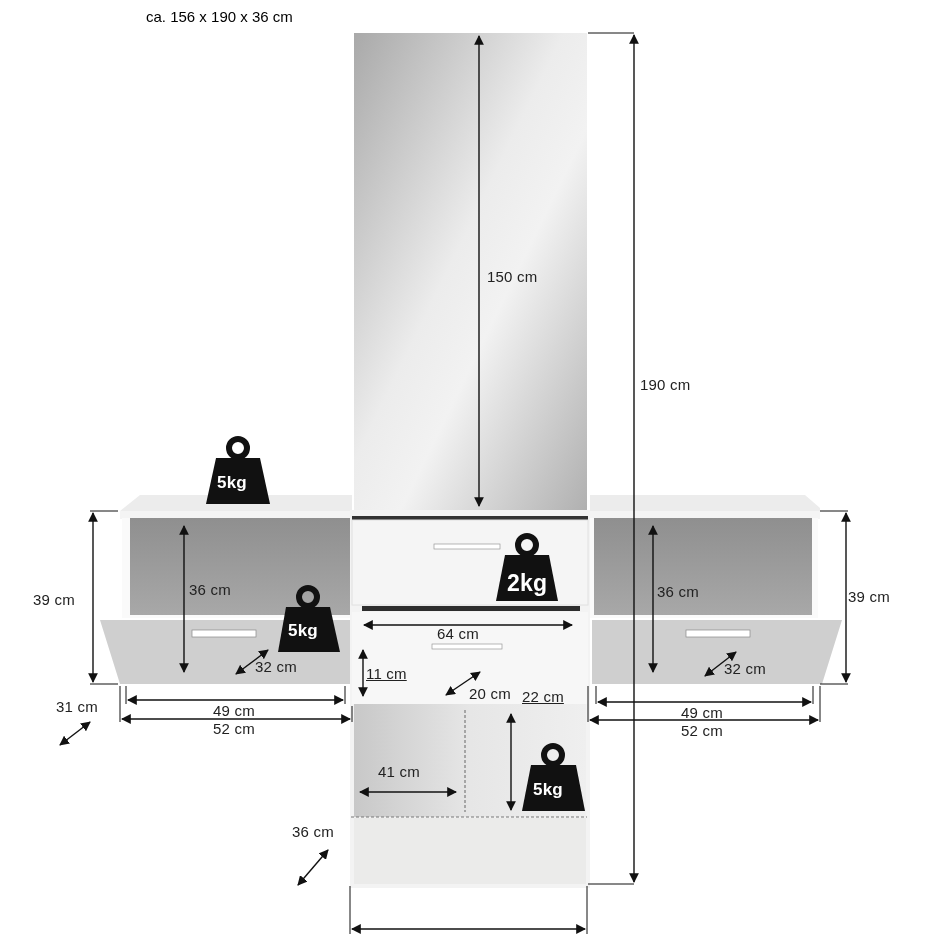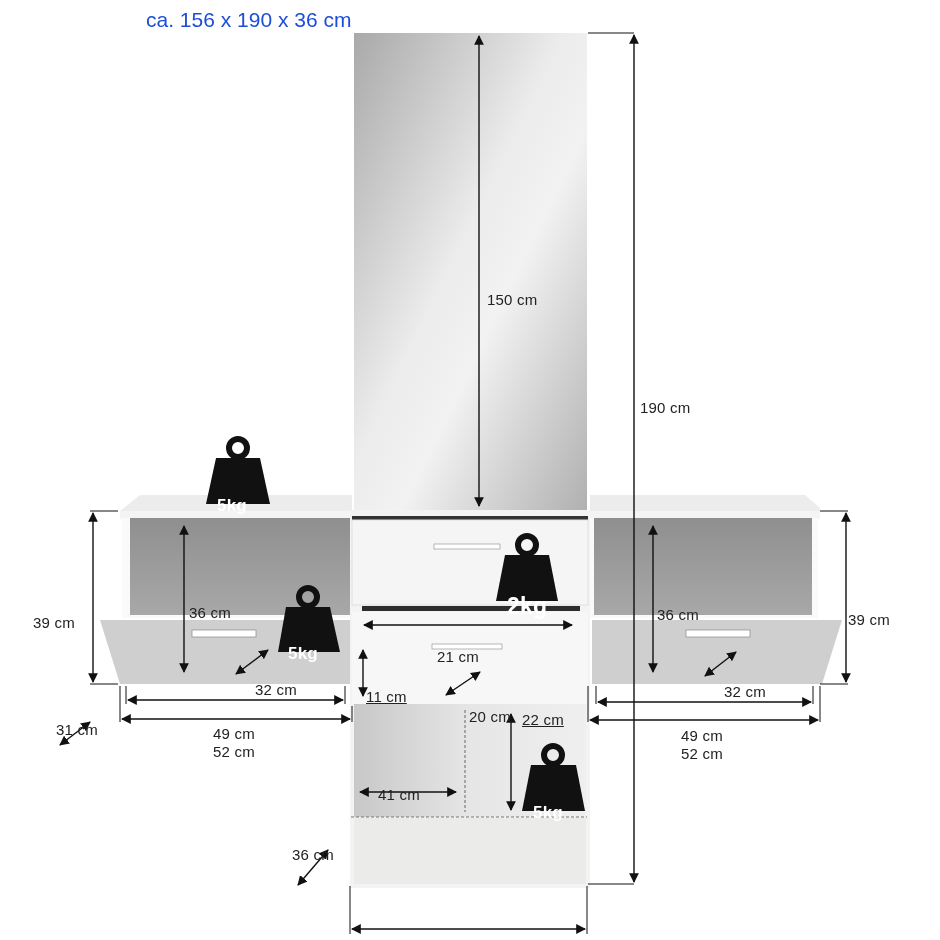--- a/index.html
+++ b/index.html
@@ -1,18 +1,18 @@
 <!DOCTYPE html>
 <html><head>
 <meta charset="utf-8">
 <style>
   html,body{margin:0;padding:0;background:#ffffff;}
   body{width:940px;height:940px;position:relative;overflow:hidden;font-family:"Liberation Sans","DejaVu Sans",sans-serif;color:#222;}
-  .lbl{position:absolute;font-size:15px;color:#222;white-space:nowrap;letter-spacing:0.2px;margin-top:23px;}
-  .title{position:absolute;left:146px;top:8px;font-size:21px;color:#1d4ed8;}
+  .lbl{position:absolute;font-size:15px;color:#222;white-space:nowrap;letter-spacing:0.2px;}
+  .title{position:absolute;left:146px;top:8px;font-size:15px;color:#000000;}
   svg.overlay{position:absolute;left:0;top:0;width:940px;height:940px;}
 </style>
 </head>
 <body>
 
 <div class="title">ca. 156 x 190 x 36 cm</div>
 
 <svg class="overlay" viewBox="0 0 940 940">
   <defs>
     <linearGradient id="mirrorGrad" x1="0" y1="0" x2="1" y2="1">
@@ -170,18 +170,18 @@
 <div class="lbl" style="left:213px;top:702px;">49 cm</div>
 <div class="lbl" style="left:213px;top:720px;">52 cm</div>
 <div class="lbl" style="left:56px;top:698px;">31 cm</div>
 
 <div class="lbl" style="left:848px;top:588px;">39 cm</div>
 <div class="lbl" style="left:657px;top:583px;">36 cm</div>
 <div class="lbl" style="left:724px;top:660px;">32 cm</div>
 <div class="lbl" style="left:681px;top:704px;">49 cm</div>
 <div class="lbl" style="left:681px;top:722px;">52 cm</div>
 
-<div class="lbl" style="left:437px;top:625px;">21 cm</div>
+<div class="lbl" style="left:437px;top:625px;">64 cm</div>
 <div class="lbl" style="left:366px;top:665px;text-decoration:underline;">11 cm</div>
 <div class="lbl" style="left:469px;top:685px;">20 cm</div>
 <div class="lbl" style="left:522px;top:688px;text-decoration:underline;">22 cm</div>
 <div class="lbl" style="left:378px;top:763px;">41 cm</div>
 <div class="lbl" style="left:292px;top:823px;">36 cm</div>
 
 </body></html>

